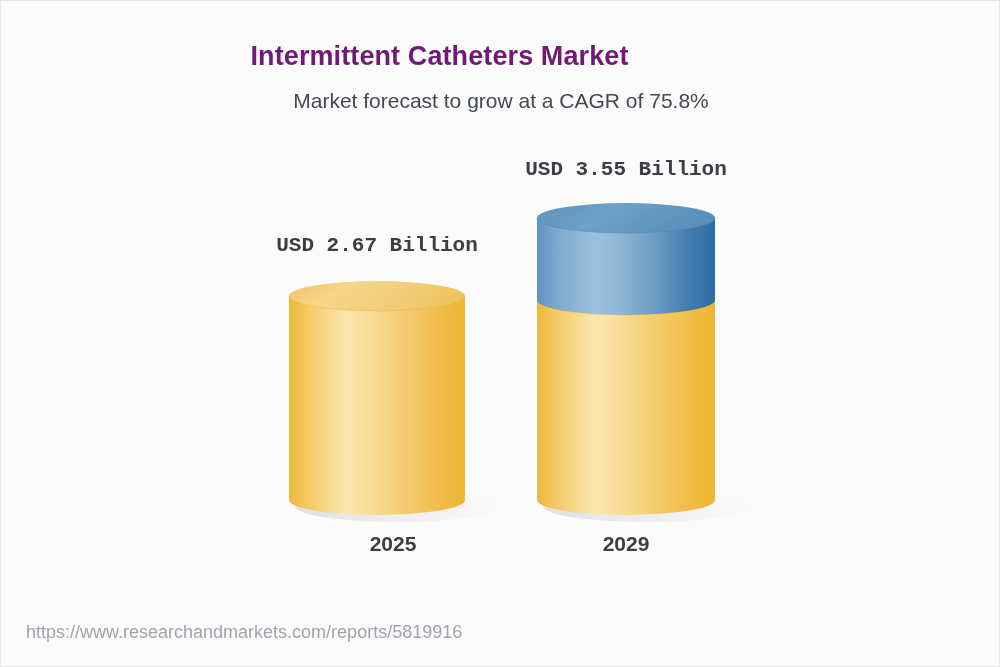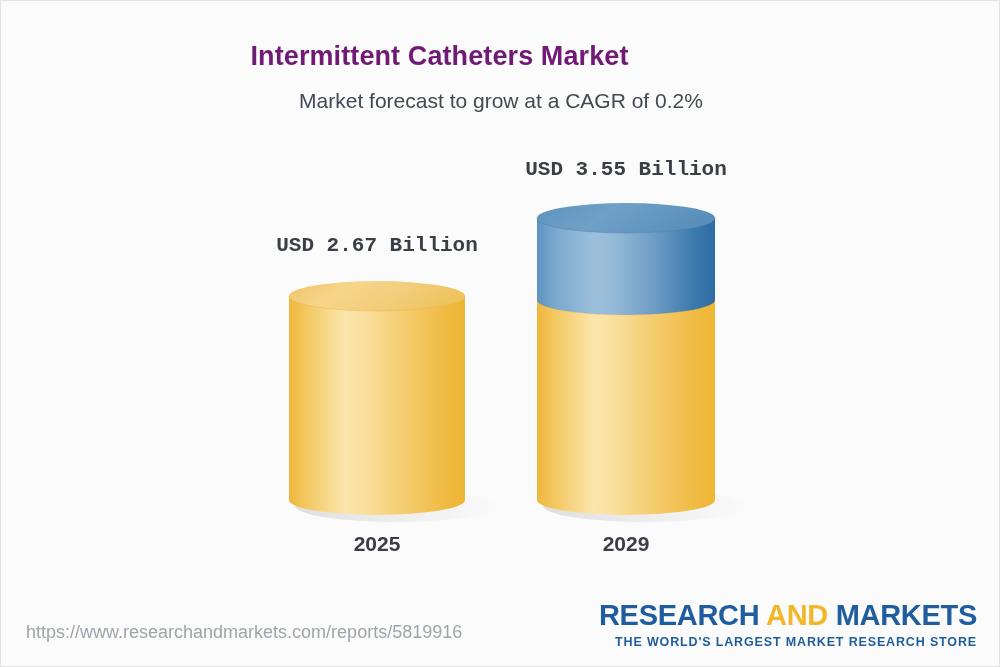--- a/index.html
+++ b/index.html
@@ -60,21 +60,21 @@
   .value-label-1 { left: 236px; top: 233px; width: 280px; }
   .value-label-2 { left: 485px; top: 157px; width: 280px; }
   .cat-label {
     position: absolute;
     font-size: 21px;
     font-weight: bold;
     color: #3b3f45;
     text-align: center;
     white-space: nowrap;
   }
-  .cat-label-1 { left: 236px; top: 531px; width: 280px; }
+  .cat-label-1 { left: 252px; top: 531px; width: 280px; }
   .cat-label-2 { left: 485px; top: 531px; width: 280px; }
   .footer-url {
     position: absolute;
     left: 25px;
     top: 621px;
     font-size: 18px;
     color: #a0a4ab;
     white-space: nowrap;
   }
   .logo {
@@ -100,21 +100,21 @@
     margin-top: 5px;
     white-space: nowrap;
   }
 </style>
 </head>
 <body>
 
 <div class="canvas">
 
   <div class="chart-title">Intermittent Catheters Market</div>
-  <div class="chart-subtitle">Market forecast to grow at a CAGR of 0.2%</div>
+  <div class="chart-subtitle">Market forecast to grow at a CAGR of 75.8%</div>
 
   <svg class="plot" viewBox="0 0 1000 667">
     <defs>
       <linearGradient id="yellowBody" x1="0" y1="0" x2="1" y2="0">
         <stop offset="0%" stop-color="#efb73c"></stop>
         <stop offset="10%" stop-color="#f3c862"></stop>
         <stop offset="32%" stop-color="#fbe6ad"></stop>
         <stop offset="42%" stop-color="#fae0a0"></stop>
         <stop offset="62%" stop-color="#f5cf76"></stop>
         <stop offset="88%" stop-color="#f0bb44"></stop>
@@ -170,18 +170,14 @@
   </svg>
 
   <div class="value-label value-label-1">USD 2.67 Billion</div>
   <div class="value-label value-label-2">USD 3.55 Billion</div>
 
   <div class="cat-label cat-label-1">2025</div>
   <div class="cat-label cat-label-2">2029</div>
 
   <div class="footer-url">https://www.researchandmarkets.com/reports/5819916</div>
 
-  <div class="logo">
-    <div class="logo-main"><span>RESEARCH</span> <span class="logo-and">AND</span> <span>MARKETS</span></div>
-    <div class="logo-tag">THE WORLD'S LARGEST MARKET RESEARCH STORE</div>
-  </div>
 
 </div>
 
 </body></html>

